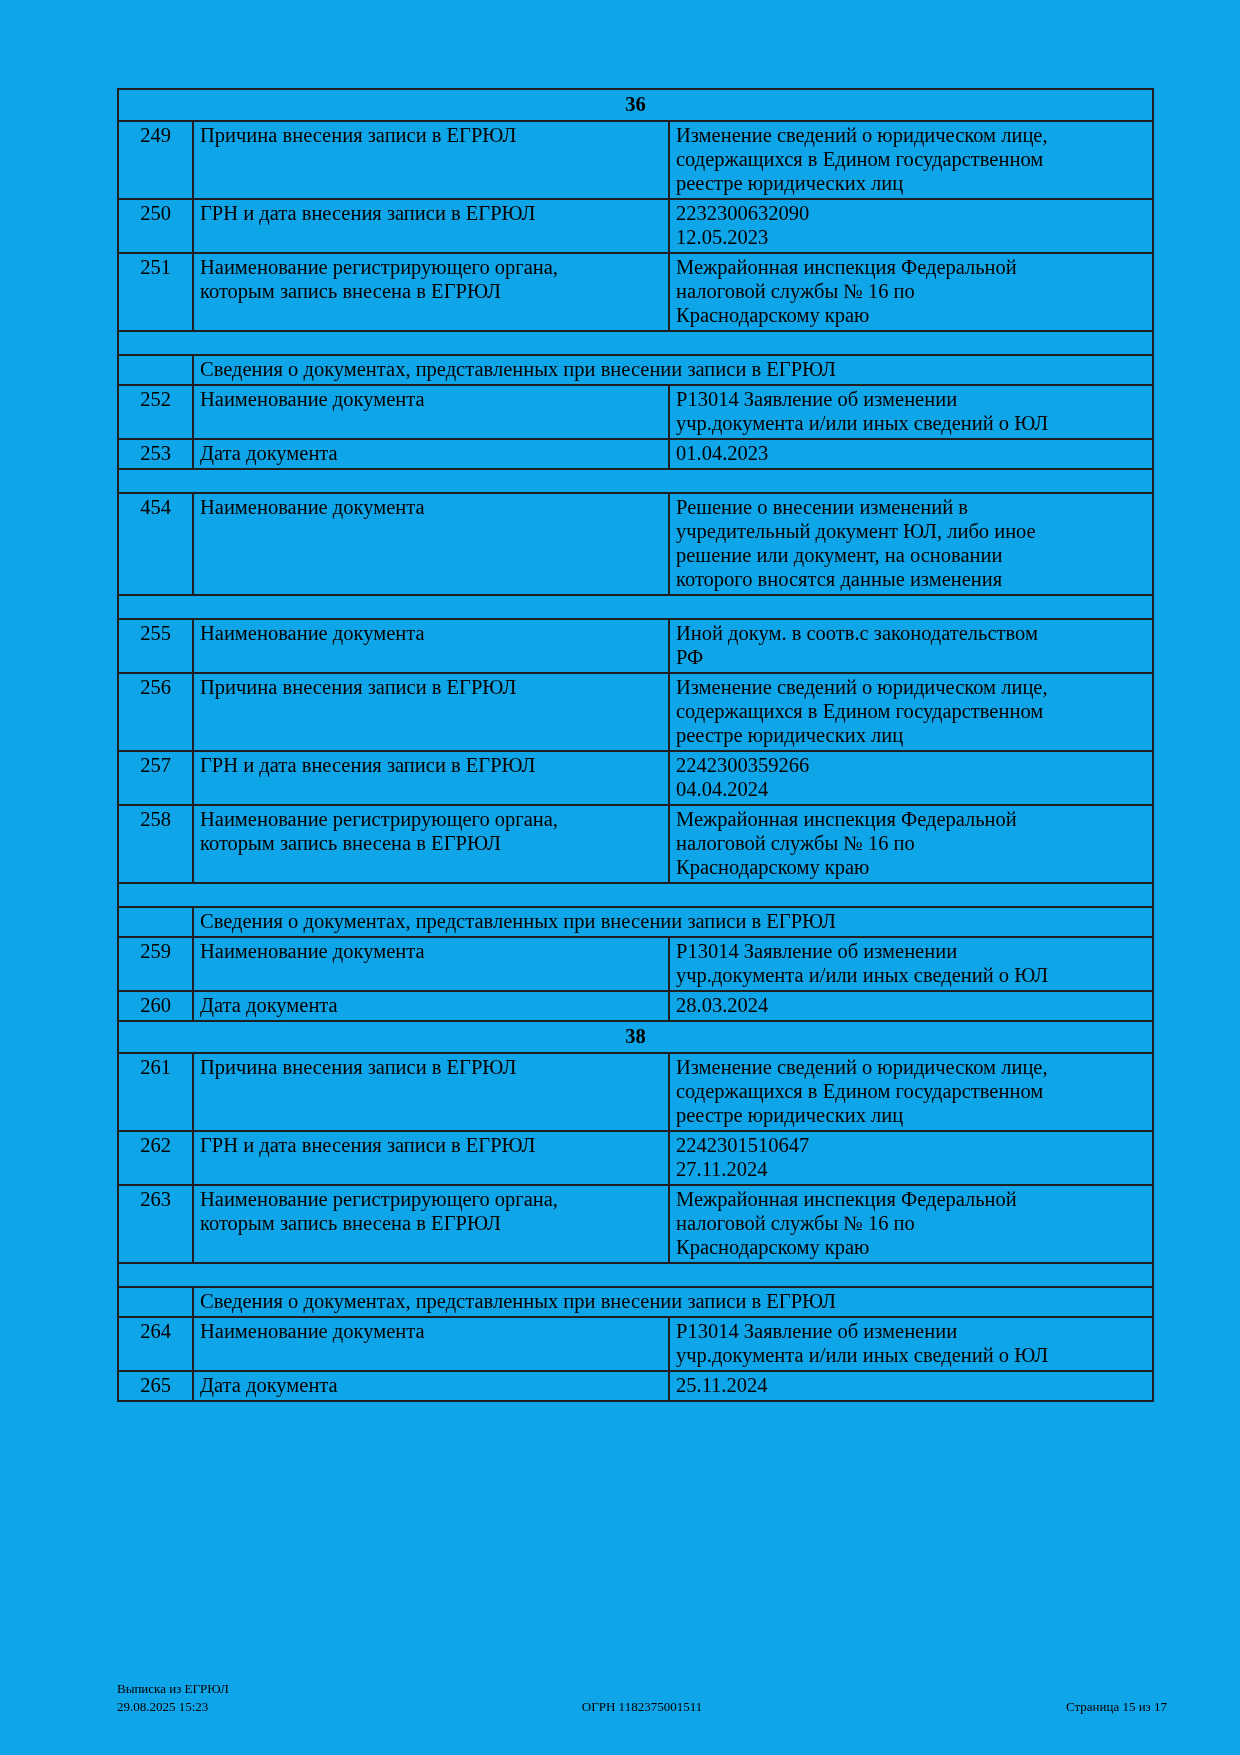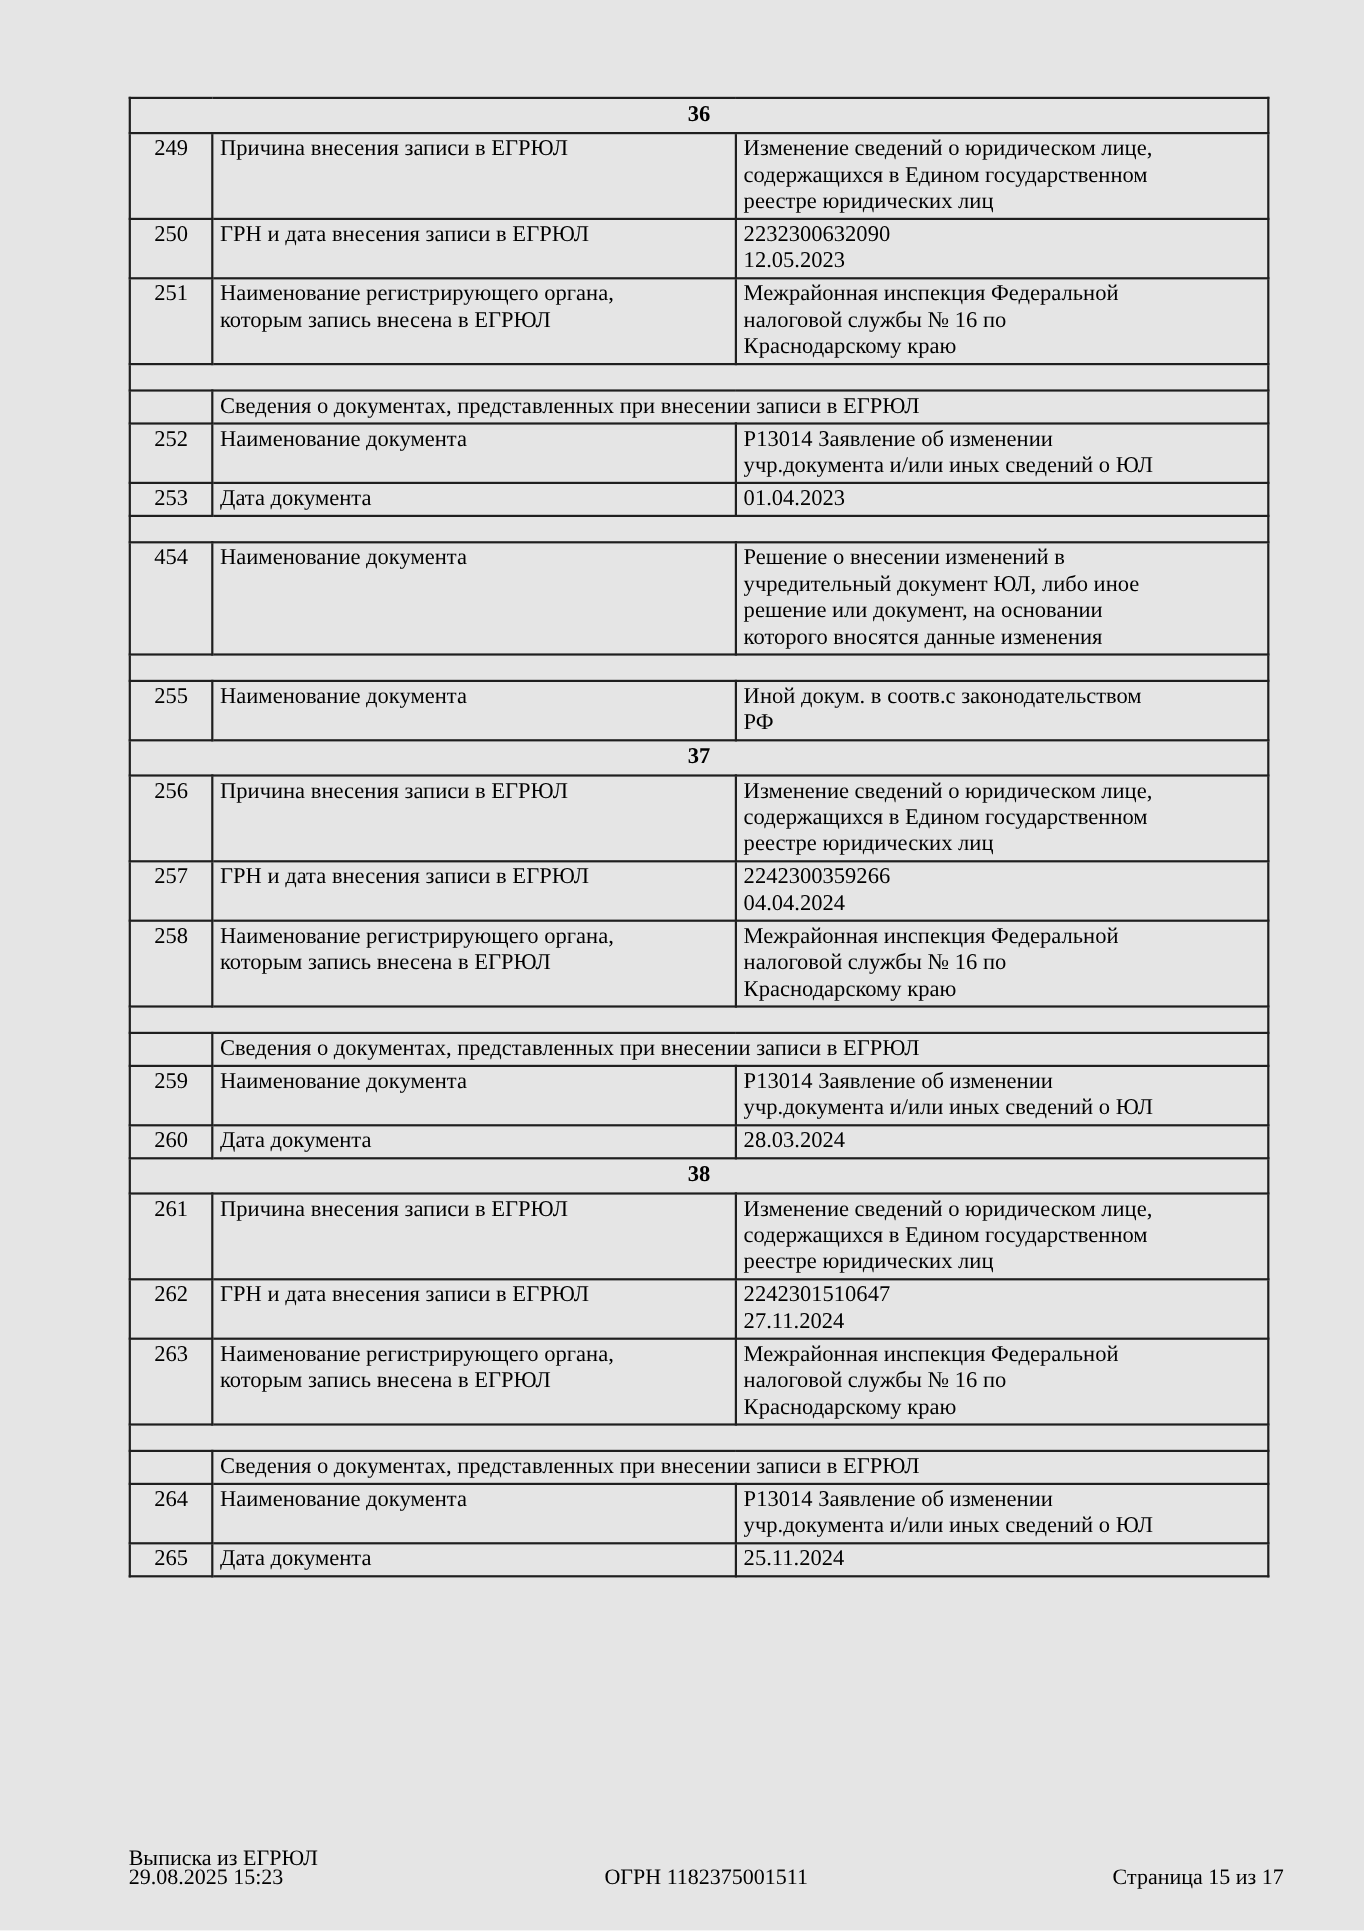--- a/index.html
+++ b/index.html
@@ -4,21 +4,21 @@
 <style>
   html, body {
     margin: 0;
     padding: 0;
     background: #ffffff;
   }
   .page {
     position: relative;
     width: 1240px;
     height: 1755px;
-    background: #e5e5e5;
+    background: #0ea5e9;
     font-family: "Liberation Serif", "DejaVu Serif", serif;
     color: #000000;
     overflow: hidden;
   }
   table.egrul {
     position: absolute;
     left: 117px;
     top: 88px;
     width: 1035px;
     border-collapse: collapse;
@@ -53,21 +53,21 @@
   }
   tr.blank-row td {
     height: 22px;
     padding: 0;
   }
   .footer {
     position: absolute;
     left: 117px;
     top: 1680px;
     width: 1050px;
-    font-size: 20px;
+    font-size: 13px;
     line-height: 18px;
   }
   .footer-line2 {
     display: grid;
     grid-template-columns: 1fr auto 1fr;
     align-items: baseline;
   }
   .footer-line2 .f-center { text-align: center; }
   .footer-line2 .f-right  { text-align: right; }
 </style>
@@ -138,23 +138,20 @@
         </tr>
         <tr class="blank-row">
           <td colspan="3"></td>
         </tr>
         <tr>
           <td class="num-cell">255</td>
           <td class="label-cell">Наименование документа</td>
           <td class="value-cell">Иной докум. в соотв.с законодательством
 РФ</td>
         </tr>
-        <tr class="section-row">
-          <td class="section-cell" colspan="3">37</td>
-        </tr>
         <tr>
           <td class="num-cell">256</td>
           <td class="label-cell">Причина внесения записи в ЕГРЮЛ</td>
           <td class="value-cell">Изменение сведений о юридическом лице,
 содержащихся в Едином государственном
 реестре юридических лиц</td>
         </tr>
         <tr>
           <td class="num-cell">257</td>
           <td class="label-cell">ГРН и дата внесения записи в ЕГРЮЛ</td>

